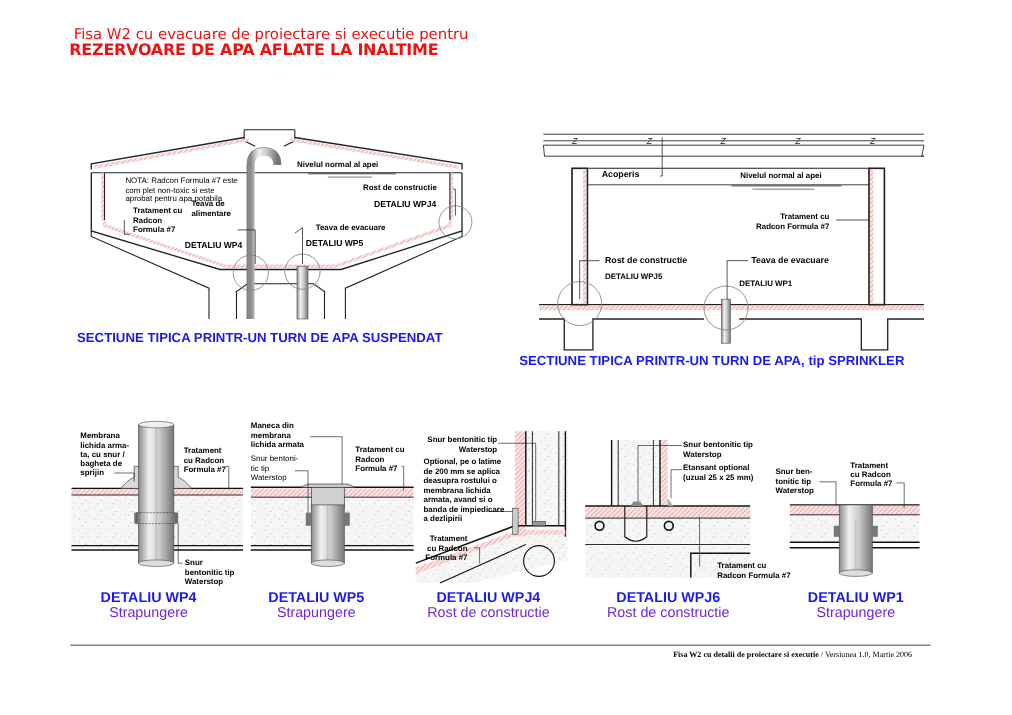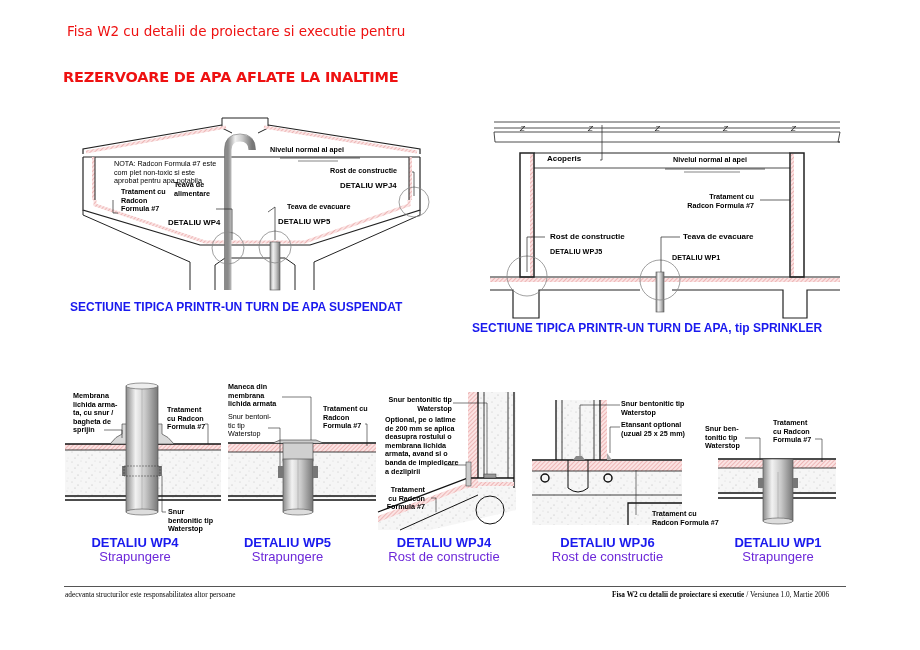--- a/index.html
+++ b/index.html
@@ -1,20 +1,20 @@
 <!DOCTYPE html>
 <html><head>
 <meta charset="utf-8">
 <style>
   * { margin:0; padding:0; box-sizing:border-box; }
   html, body { width:920px; height:650px; background:#ffffff; overflow:hidden; }
   body { position:relative; font-family:"Liberation Sans", sans-serif; color:#000; }
   .abs { position:absolute; }
   .title1 { left:67px; top:23px; font-size:13.5px; color:#ee1111; font-family:"DejaVu Sans", sans-serif; white-space:nowrap; }
-  .title2 { left:63px; top:38px; font-size:14.5px; color:#ee1111; font-weight:bold; font-family:"DejaVu Sans", sans-serif; letter-spacing:-0.2px; white-space:nowrap;margin-top:31px; }
+  .title2 { left:63px; top:38px; font-size:14.5px; color:#ee1111; font-weight:bold; font-family:"DejaVu Sans", sans-serif; letter-spacing:-0.2px; white-space:nowrap; }
   .sec-title { color:#1a1aee; font-weight:bold; font-size:12px; white-space:nowrap; }
   .det-title { color:#1a1aee; font-weight:bold; font-size:13px; text-align:center; white-space:nowrap; }
   .det-sub { color:#6d28d9; font-size:13px; text-align:center; white-space:nowrap; }
   .lbl { font-size:7.2px; font-weight:bold; line-height:8.6px; white-space:nowrap; }
   .lbln { font-size:7.2px; line-height:8.6px; white-space:nowrap; }
   .foot { font-family:"Liberation Serif", serif; font-size:7.3px; line-height:9px; white-space:nowrap; }
   .hr { height:1px; background:#555; }
   svg { position:absolute; overflow:visible; }
 </style>
 </head>
@@ -36,21 +36,21 @@
     </pattern>
     <linearGradient id="pipe" x1="0" y1="0" x2="1" y2="0">
       <stop offset="0" stop-color="#8a8a8a"></stop>
       <stop offset="0.3" stop-color="#f2f2f2"></stop>
       <stop offset="0.6" stop-color="#c9c9c9"></stop>
       <stop offset="1" stop-color="#777"></stop>
     </linearGradient>
   </defs>
 </svg>
 
-<div class="abs title1">Fisa W2 cu detalii de proiectare si executie pentru</div>
+<div class="abs title1">Fisa W2 cu evacuare de proiectare si executie pentru</div>
 <div class="abs title2">REZERVOARE DE APA AFLATE LA INALTIME</div>
 
 <svg style="left:0;top:0" width="460" height="300">
 
   <path d="M222,118 L222,128 L232,133 M268,118 L268,128 L258,133" fill="none" stroke="#222" stroke-width="1"></path>
   <line x1="222" y1="118" x2="268" y2="118" stroke="#222"></line>
 
   <polyline points="222,125 83,149 83,154" fill="none" stroke="#222" stroke-width="1.2"></polyline>
   <polyline points="268,125 420,149 420,154" fill="none" stroke="#222" stroke-width="1.2"></polyline>
 
@@ -346,17 +346,16 @@
 <div class="abs lbl" style="left:773px;top:419px">
   <div>Tratament</div>
   <div>cu Radcon</div>
   <div>Formula #7</div>
 </div>
 <div class="abs det-title" style="left:718px;top:535px;width:120px">DETALIU WP1</div>
 <div class="abs det-sub" style="left:718px;top:549px;width:120px">Strapungere</div>
 
 <div class="abs hr" style="left:64px;top:586px;width:782px"></div>
 <div class="abs foot" style="left:65px;top:590px">
-  <div>adecvanta structurilor este responsabilitatea altor persoane</div>
 </div>
 <div class="abs foot" style="left:612px;top:590px">
   <b>Fisa W2 cu detalii de proiectare si executie</b><span> / Versiunea 1.0,   Martie 2006</span>
 </div>
 
 </body></html>

